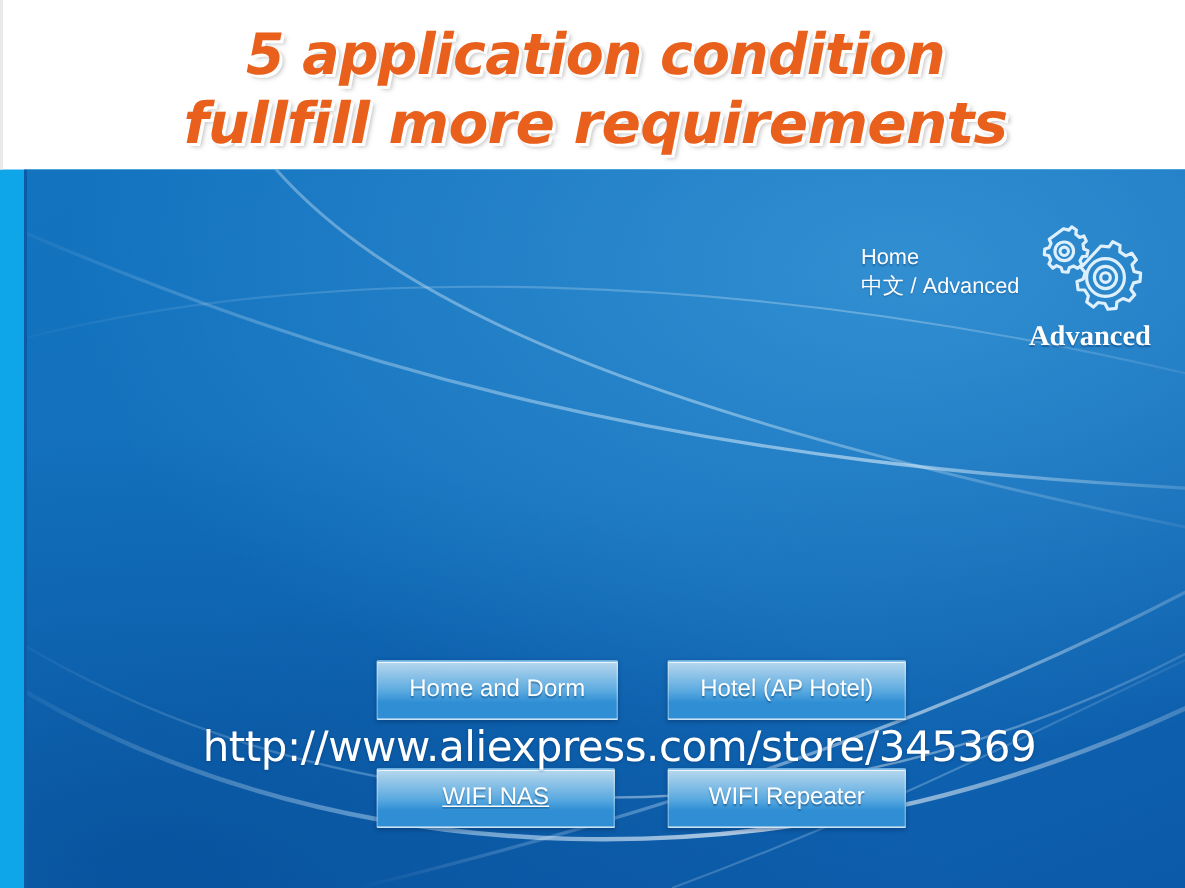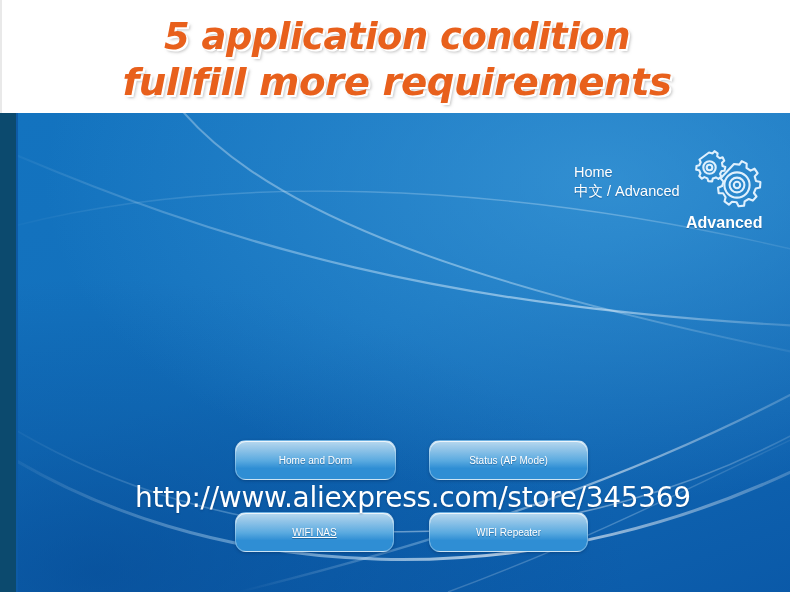--- a/index.html
+++ b/index.html
@@ -12,21 +12,21 @@
     height: 592px;
     overflow: hidden;
     font-family: "Liberation Sans", sans-serif;
   }
 
   #page {
     position: relative;
     width: 790px;
     height: 592px;
     overflow: hidden;
-    background: #0c4a6e;
+    background: #0ea5e9;
   }
 
   
   .header-band {
     position: absolute;
     left: 0;
     top: 0;
     width: 790px;
     height: 113px;
     background: #ffffff;
@@ -108,50 +108,52 @@
     position: absolute;
     left: 114px;
     top: -13px;
     width: 78px;
     height: 70px;
   }
   .advanced-label {
     position: absolute;
     left: 112px;
     top: 51px;
-    font-size: 16px;
+    font-size: 19px;
     font-weight: bold;
     color: #ffffff;
     white-space: nowrap;
     text-shadow: 0 1px 1px rgba(0,40,90,0.4);
+    font-family: Liberation Serif, serif;
   }
 
   
   .btn {
     position: absolute;
     height: 40px;
-    border-radius: 11px;
+    border-radius: 1px;
     border: 1px solid rgba(255,255,255,0.30);
     background: linear-gradient(to bottom,
         #b8d9ef 0%,
         #9fcbea 14%,
         #5aaae0 52%,
         #2f8ed4 72%,
         #2f8ed4 100%);
     box-shadow:
       inset 0 1px 0 rgba(255,255,255,0.75),
       0 1px 3px rgba(0,30,70,0.35);
     color: #ffffff;
-    font-size: 10px;
+    font-size: 16px;
     display: flex;
     align-items: center;
     justify-content: center;
     white-space: nowrap;
     text-shadow: 0 1px 1px rgba(0,50,100,0.45);
     box-sizing: border-box;
+    margin-left: 16px;
   }
   .btn-0 { left: 217px; top: 327px; width: 161px; }
   .btn-1 { left: 411px; top: 327px; width: 159px; }
   .btn-2 { left: 217px; top: 399px; width: 159px; text-decoration: underline; }
   .btn-3 { left: 411px; top: 399px; width: 159px; }
 
   
   .store-url {
     position: absolute;
     left: 0;
@@ -229,20 +231,20 @@
             <circle cx="49" cy="35" r="7.4"></circle>
             <circle cx="49" cy="35" r="3.2"></circle>
           </g>
         </svg>
       </div>
 
       <div class="advanced-label">Advanced</div>
     </div>
 
     <div class="btn btn-0">Home and Dorm</div>
-    <div class="btn btn-1">Status (AP Mode)</div>
+    <div class="btn btn-1">Hotel (AP Hotel)</div>
     <div class="btn btn-2">WIFI NAS</div>
     <div class="btn btn-3">WIFI Repeater</div>
 
     <div class="store-url">http://www.aliexpress.com/store/345369</div>
 
   </div>
 </div>
 
 </body></html>

